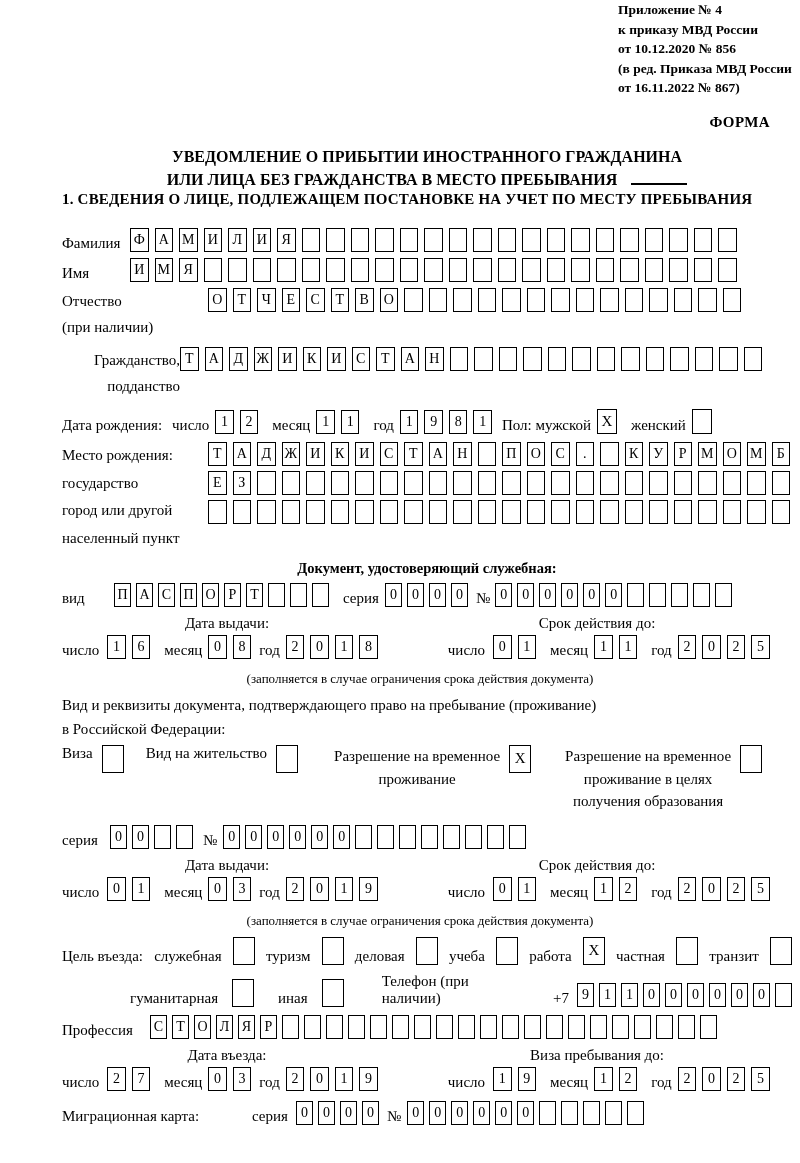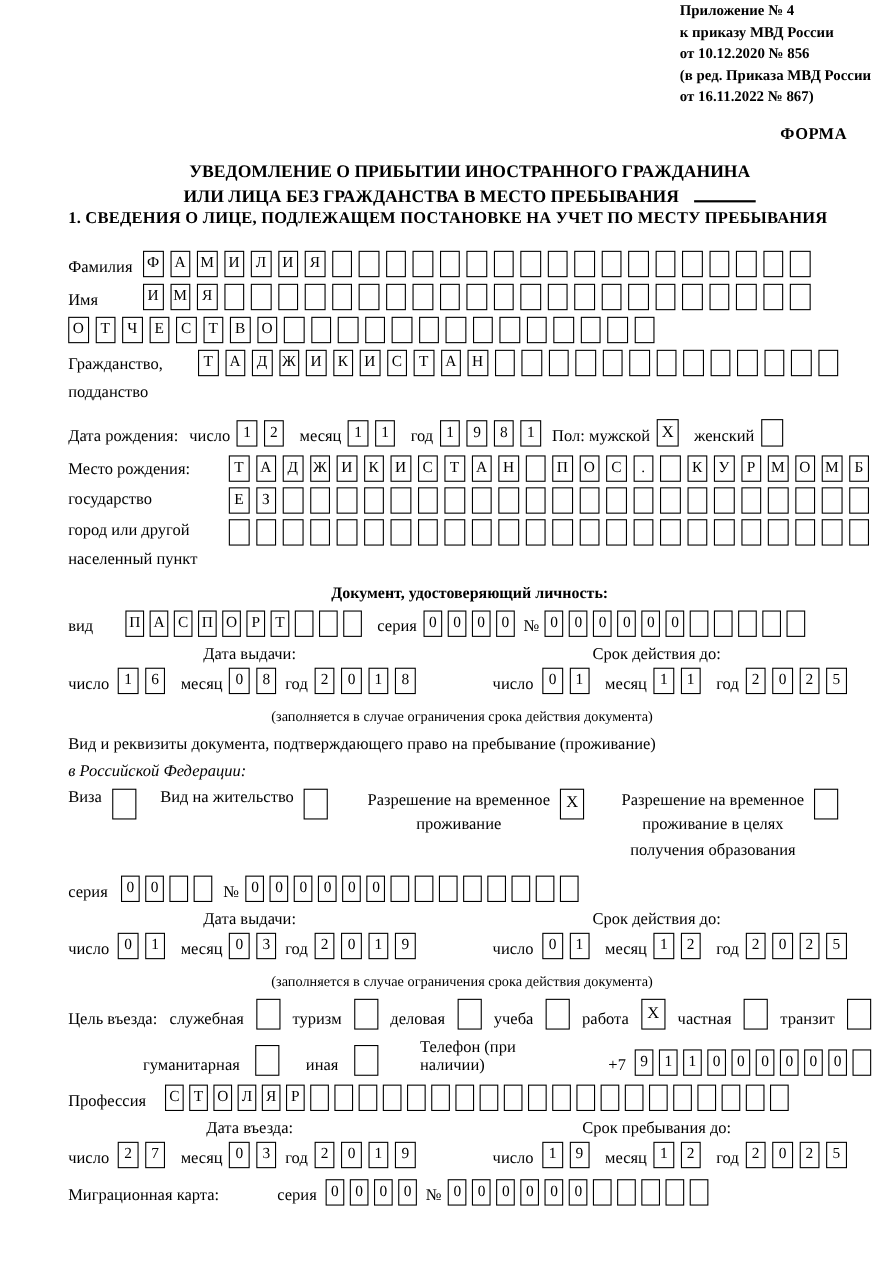--- a/index.html
+++ b/index.html
@@ -113,20 +113,24 @@
         <span class="cell"></span>
         <span class="cell"></span>
         <span class="cell"></span>
         <span class="cell"></span>
         <span class="cell"></span>
         <span class="cell"></span>
       </span>
   </div>
 
   <div class="row top">
+    <span class="lbl ml2" style="width:146px;">
+      <span>Отчество</span><br>
+      <span>(при наличии)</span>
+    </span>
     <span class="cells">
         <span class="cell">О</span>
         <span class="cell">Т</span>
         <span class="cell">Ч</span>
         <span class="cell">Е</span>
         <span class="cell">С</span>
         <span class="cell">Т</span>
         <span class="cell">В</span>
         <span class="cell">О</span>
         <span class="cell"></span>
@@ -140,21 +144,21 @@
         <span class="cell"></span>
         <span class="cell"></span>
         <span class="cell"></span>
         <span class="cell"></span>
         <span class="cell"></span>
         <span class="cell"></span>
       </span>
   </div>
 
   <div class="row top">
-    <span class="lbl ml2" style="width:118px;">
+    <span class="lbl ml2" style="width:118px;text-align:right;">
       <span>Гражданство,</span><br>
       <span>подданство</span>
     </span>
     <span class="cells">
         <span class="cell">Т</span>
         <span class="cell">А</span>
         <span class="cell">Д</span>
         <span class="cell">Ж</span>
         <span class="cell">И</span>
         <span class="cell">К</span>
@@ -286,21 +290,21 @@
           <span class="cell"></span>
           <span class="cell"></span>
           <span class="cell"></span>
           <span class="cell"></span>
           <span class="cell"></span>
           <span class="cell"></span>
         </span>
     </span>
   </div>
 
-  <div class="dochead">Документ, удостоверяющий личность:</div>
+  <div class="dochead">Документ, удостоверяющий служебная:</div>
 
   <div class="row tightrow">
     <span class="lbl" style="width:52px;">вид</span>
     <span class="cells tight">
         <span class="cell">П</span>
         <span class="cell">А</span>
         <span class="cell">С</span>
         <span class="cell">П</span>
         <span class="cell">О</span>
         <span class="cell">Р</span>
@@ -372,21 +376,21 @@
     <span class="cells">
         <span class="cell">2</span>
         <span class="cell">0</span>
         <span class="cell">2</span>
         <span class="cell">5</span>
       </span>
   </div>
   <div class="noteR">(заполняется в случае ограничения срока действия документа)</div>
 
   <div class="plain">Вид и реквизиты документа, подтверждающего право на пребывание (проживание)</div>
-  <div class="plain" style="margin-top:7px;font-style:italic;">в Российской Федерации:</div>
+  <div class="plain" style="margin-top:7px;">в Российской Федерации:</div>
 
   <div class="row top" style="margin-top:7px;">
     <span class="optwrap">
       <span>Виза</span>
       <span class="cb"></span>
     </span>
     <span style="width:22px;"></span>
     <span class="optwrap">
       <span>Вид на жительство</span>
       <span class="cb"></span>
@@ -555,21 +559,21 @@
         <span class="cell"></span>
         <span class="cell"></span>
         <span class="cell"></span>
         <span class="cell"></span>
         <span class="cell"></span>
       </span>
   </div>
 
   <div class="hdr2">
     <span style="width:330px;">Дата въезда:</span>
-    <span style="width:330px;margin-left:40px;">Срок пребывания до:</span>
+    <span style="width:330px;margin-left:40px;">Виза пребывания до:</span>
   </div>
 
   <div class="row" style="margin-top:3px;">
     <span>число</span>
       <span class="gap8"></span>
     <span class="cells">
         <span class="cell">2</span>
         <span class="cell">7</span>
       </span>
     <span class="dlbl">месяц</span>

